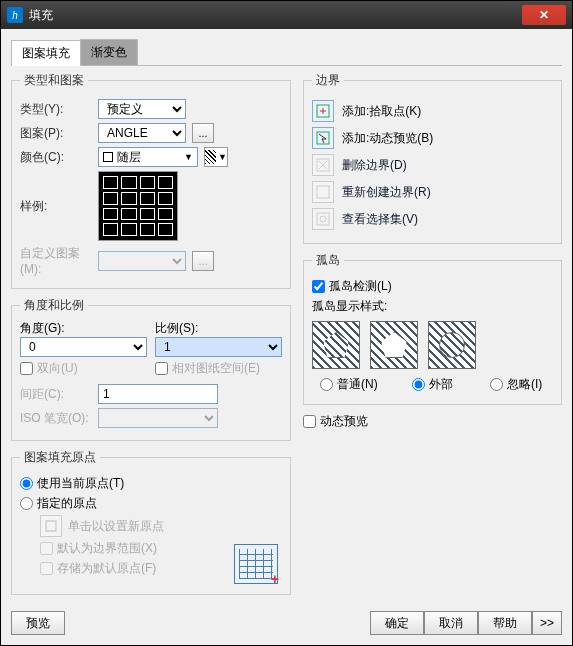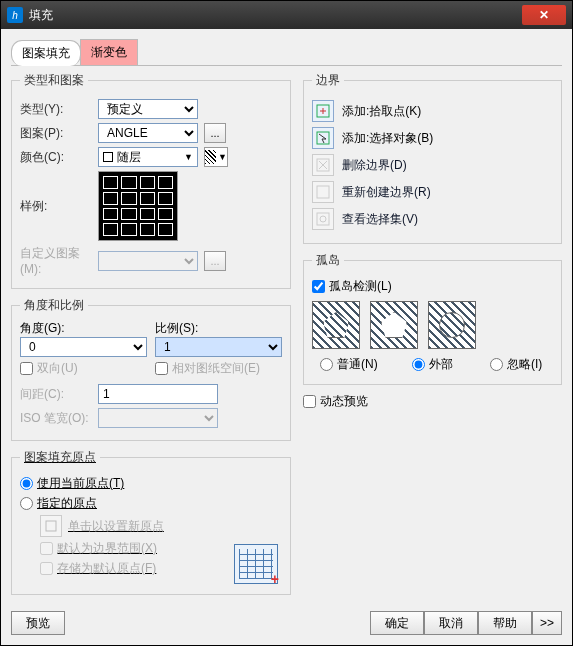--- a/index.html
+++ b/index.html
@@ -4,32 +4,32 @@
 <style>
   * { box-sizing: border-box; font-family: "Microsoft YaHei", "SimSun", sans-serif; font-size: 12px; }
   body { margin: 0; background: #000; }
   .window { width: 573px; height: 646px; background: #fff; border: 1px solid #000; position: relative; }
   .titlebar { height: 28px; background: linear-gradient(#4a4a4a, #2b2b2b); display: flex; align-items: center; padding: 0 6px; color: #fff; }
   .titlebar .app-icon { width: 16px; height: 16px; background: #0078d4; border-radius: 2px; margin-right: 6px; display: flex; align-items: center; justify-content: center; font-size: 10px; font-style: italic; }
   .titlebar .title { flex: 1; }
   .titlebar .close { width: 44px; height: 20px; background: linear-gradient(#e04030,#c0392b); border-radius: 2px; display: flex; align-items: center; justify-content: center; color: #fff; font-weight: bold; font-size: 12px; }
   .client { position: absolute; top: 28px; left: 0; right: 0; bottom: 0; background: #f0f0f0; padding: 10px; }
   .tabs { display: flex; border-bottom: 1px solid #bbb; margin-bottom: 6px; }
-  .tab { padding: 4px 10px; border: 1px solid #bbb; border-bottom: none; background: #fca5a5; margin-right: -1px; }
-  .tab.active { background: #fff; position: relative; top: 1px; border-radius: 11px; }
+  .tab { padding: 4px 10px; border: 1px solid #bbb; border-bottom: none; background: #a3a3a3; margin-right: -1px; }
+  .tab.active { background: #fff; position: relative; top: 1px; }
   .columns { display: flex; gap: 12px; }
   .col-left { width: 280px; }
   .col-right { flex: 1; }
   fieldset { border: 1px solid #ccc; margin: 0 0 8px 0; padding: 6px 8px 8px 8px; }
   legend { padding: 0 4px; color: #333; }
   .row { display: flex; align-items: center; margin: 4px 0; gap: 6px; }
   .row label { width: 72px; color: #333; }
   .row label.disabled, .disabled { color: #aaa; }
   select, input[type=text] { height: 20px; border: 1px solid #7a9ac0; background: #fff; padding: 0 4px; }
-  select { width: 100px; }
+  select { width: 88px; }
   .btn-sq { width: 22px; height: 20px; border: 1px solid #999; background: linear-gradient(#fdfdfd,#e6e6e6); display: inline-flex; align-items: center; justify-content: center; font-size: 11px; }
   .swatch-btn { width: 24px; height: 20px; border: 1px solid #999; background: #fff; display: flex; align-items: center; justify-content: center; }
   .swatch-btn .hatch { width: 14px; height: 14px; background: repeating-linear-gradient(45deg,#000,#000 1px,#fff 1px,#fff 3px); }
   .swatch-preview { width: 80px; height: 70px; border: 1px solid #999; background: #000; padding: 4px; display: grid; grid-template-columns: repeat(4,1fr); grid-template-rows: repeat(4,1fr); gap: 3px; }
   .swatch-preview div { background: #000; border: 1px solid #fff; }
   .color-sel { display: flex; align-items: center; width: 100px; height: 20px; border: 1px solid #7a9ac0; background: #fff; padding: 0 4px; gap: 4px; }
   .color-sel .sq { width: 10px; height: 10px; border: 1px solid #000; background: #fff; }
   .color-sel .arrow { margin-left: auto; font-size: 9px; }
   .half-cols { display: flex; gap: 8px; }
   .half-cols > div { flex: 1; }
@@ -48,21 +48,21 @@
   .island-radios .cb { flex:1; justify-content:center; }
   .origin-sub { margin-left: 20px; }
   .origin-row { display: flex; align-items: center; gap: 6px; margin: 3px 0; }
   .origin-preview { width: 44px; height: 40px; border: 1px solid #4a7ab0; background: #eaf2fb; position: absolute; right: 12px; bottom: 10px; }
   .origin-preview::before { content:""; position:absolute; inset:4px; background: repeating-linear-gradient(0deg,#4a7ab0,#4a7ab0 1px,transparent 1px,transparent 6px), repeating-linear-gradient(90deg,#4a7ab0,#4a7ab0 1px,transparent 1px,transparent 8px); }
   .origin-preview::after { content:"+"; position:absolute; right:-2px; bottom:-4px; color:#d33; font-weight:bold; font-size:14px; }
   .footer { position: absolute; left: 10px; right: 10px; bottom: 10px; display: flex; align-items: center; }
   .footer .spacer { flex: 1; }
   .btn { height: 24px; padding: 0 14px; border: 1px solid #888; background: linear-gradient(#fdfdfd,#e3e3e3); display: inline-flex; align-items: center; justify-content: center; }
   .btn-expand { width: 30px; padding: 0; }
-  fieldset.origin { position: relative; padding-bottom: 14px; text-decoration: underline; }
+  fieldset.origin { position: relative; padding-bottom: 14px; }
 </style>
 </head>
 <body>
 
 <div class="window">
   <div class="titlebar">
     <div class="app-icon">h</div>
     <div class="title">填充</div>
     <div class="close">✕</div>
   </div>
@@ -205,21 +205,21 @@
               </div>
             <span>添加:拾取点(K)</span>
           </div>
           <div class="boundary-row">
             <div class="icon-box">
                 <svg width="14" height="14">
                   <rect x="1" y="1" width="12" height="12" fill="none" stroke="#2a5"></rect>
                   <path d="M3 3 L10 8 L6 8 L8 12" fill="none" stroke="#333"></path>
                 </svg>
               </div>
-            <span>添加:选择对象(B)</span>
+            <span>添加:动态预览(B)</span>
           </div>
           <div class="boundary-row">
             <div class="icon-box disabled">
                 <svg width="14" height="14">
                   <rect x="1" y="1" width="12" height="12" fill="none" stroke="#ccc"></rect>
                   <line x1="3" y1="3" x2="11" y2="11" stroke="#ccc"></line>
                   <line x1="11" y1="3" x2="3" y2="11" stroke="#ccc"></line>
                 </svg>
               </div>
             <span class="disabled">删除边界(D)</span>
@@ -242,20 +242,21 @@
             <span class="disabled">查看选择集(V)</span>
           </div>
         </fieldset>
 
         <fieldset>
           <legend>孤岛</legend>
           <div class="cb">
               <input type="checkbox" checked="" style="">
               <span>孤岛检测(L)</span>
             </div>
+          <div>孤岛显示样式:</div>
           <div class="island-styles">
             <div class="island-swatch">
                 <div class="shape pent" style="background:repeating-linear-gradient(45deg,#456,#456 2px,#fff 2px,#fff 6px)"></div>
               </div>
             <div class="island-swatch">
                 <div class="shape pent"></div>
               </div>
             <div class="island-swatch">
                 <div class="shape circ"></div>
               </div>

